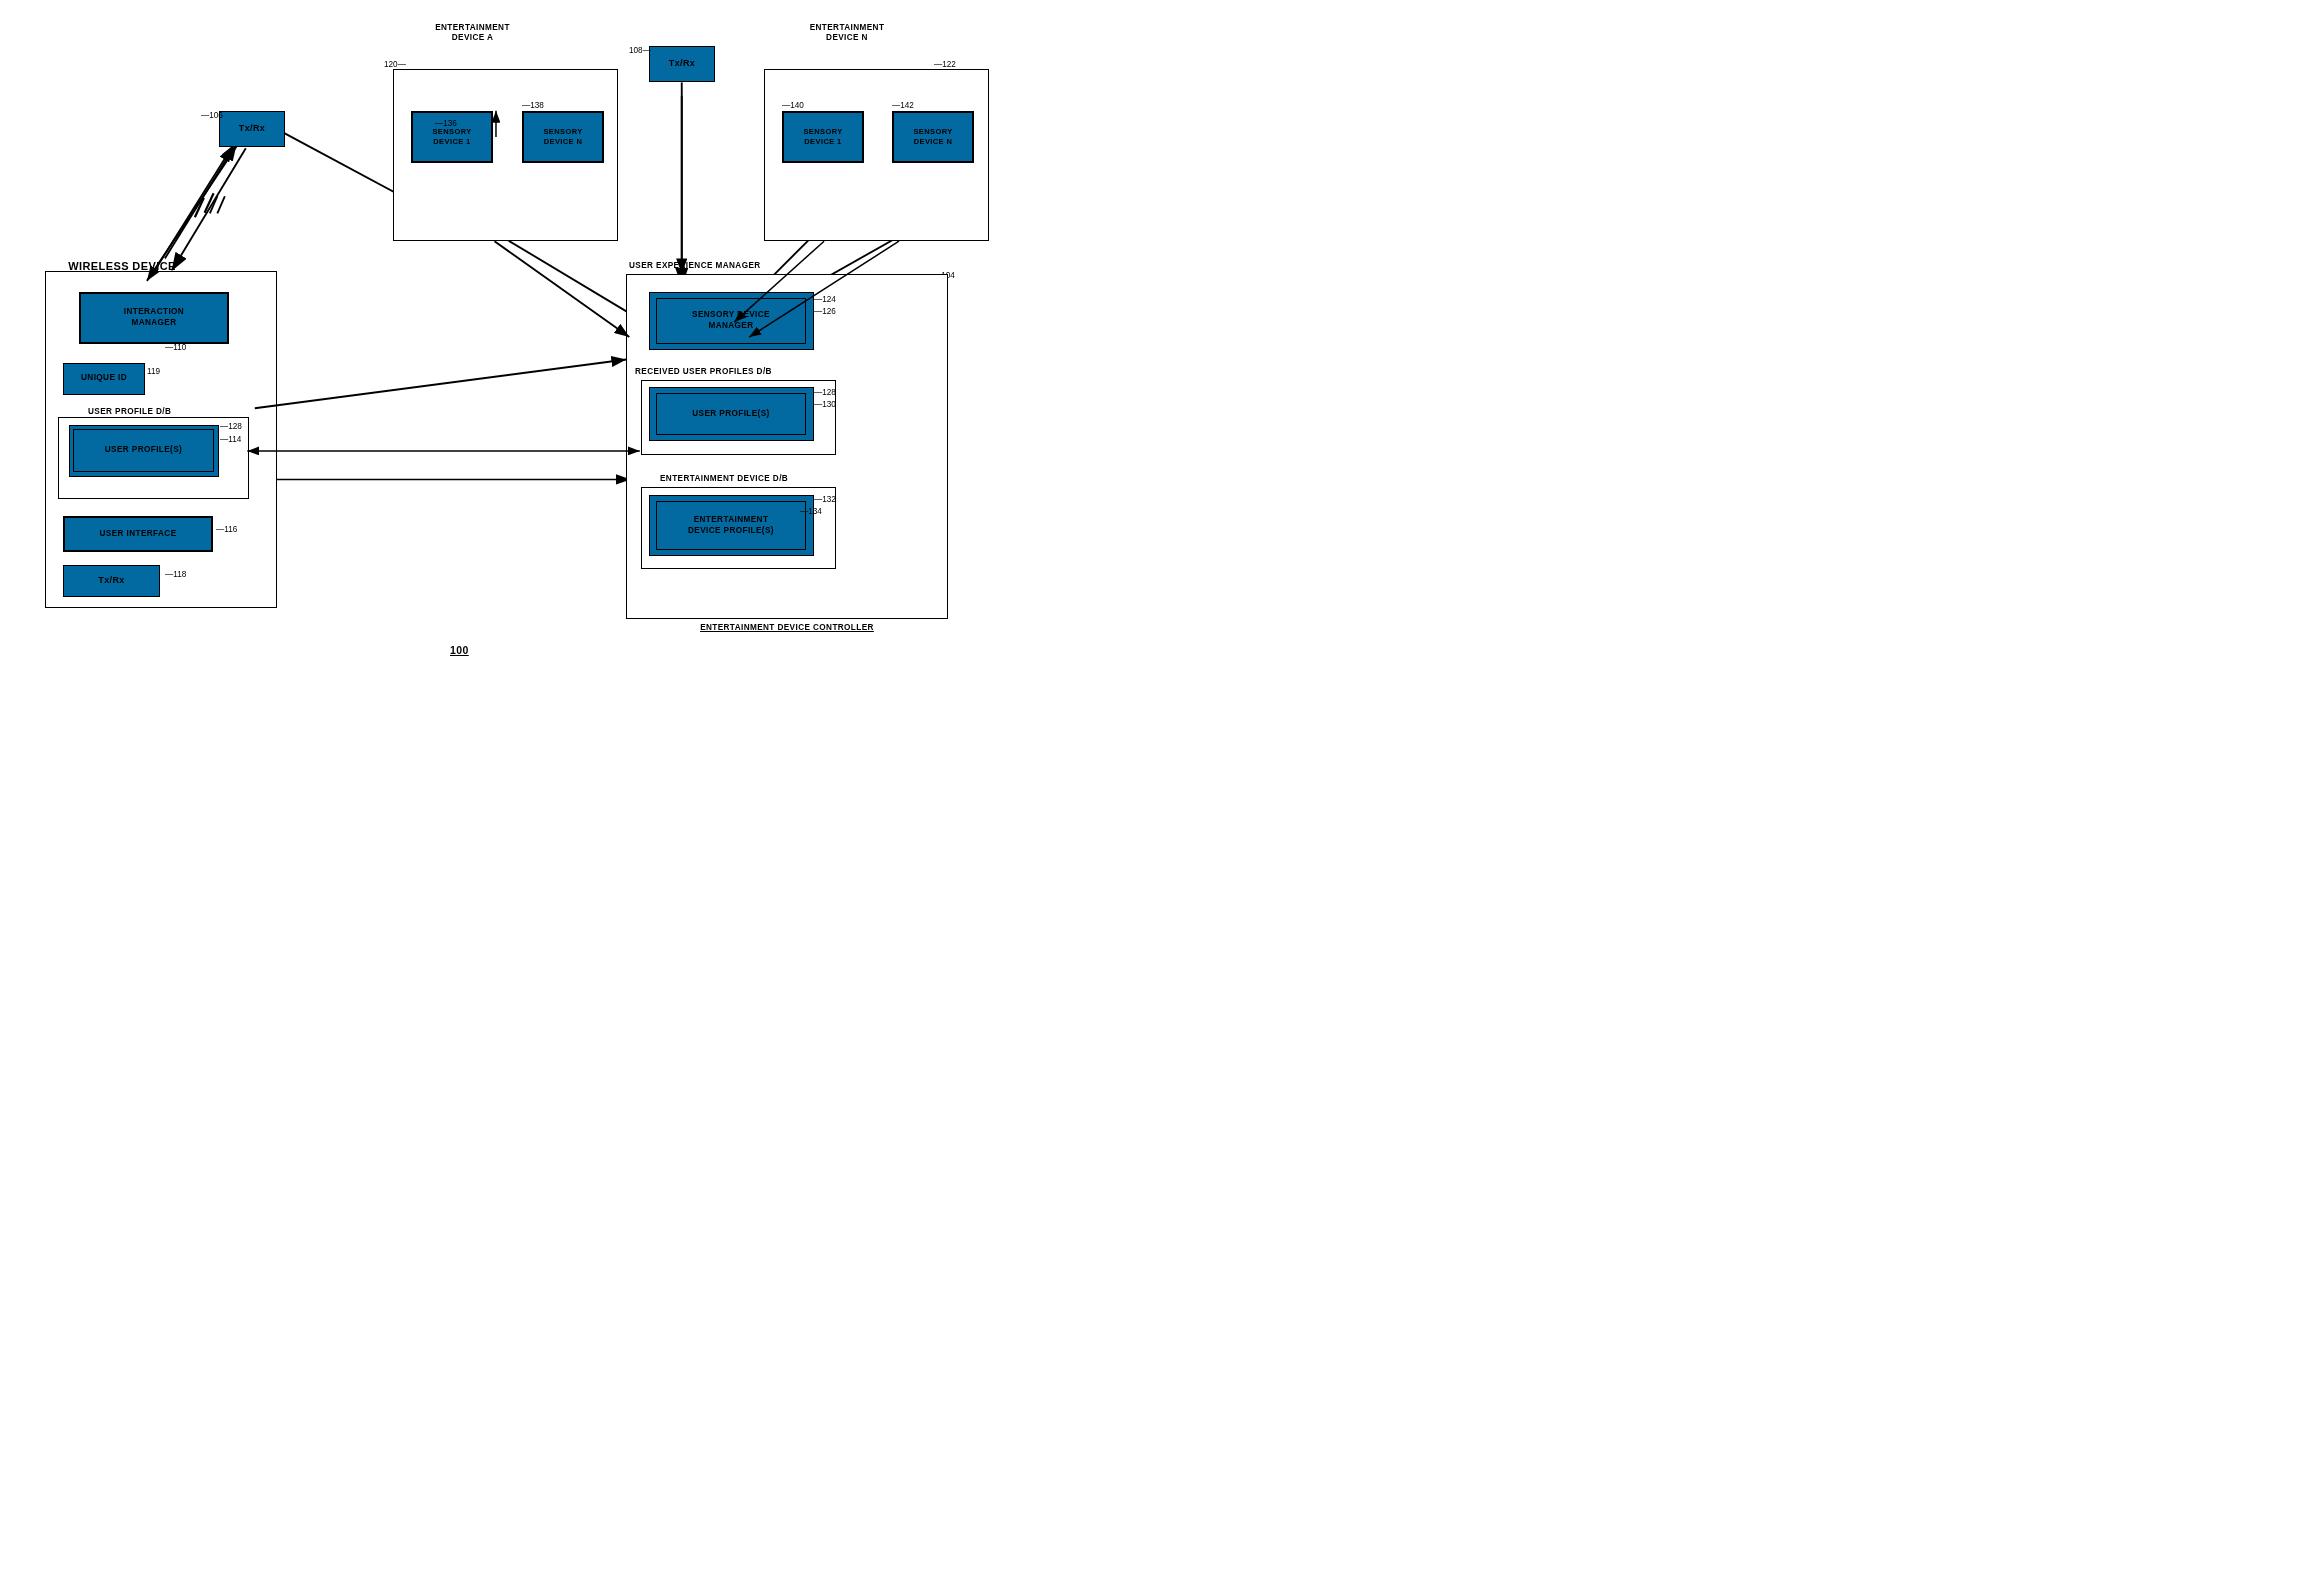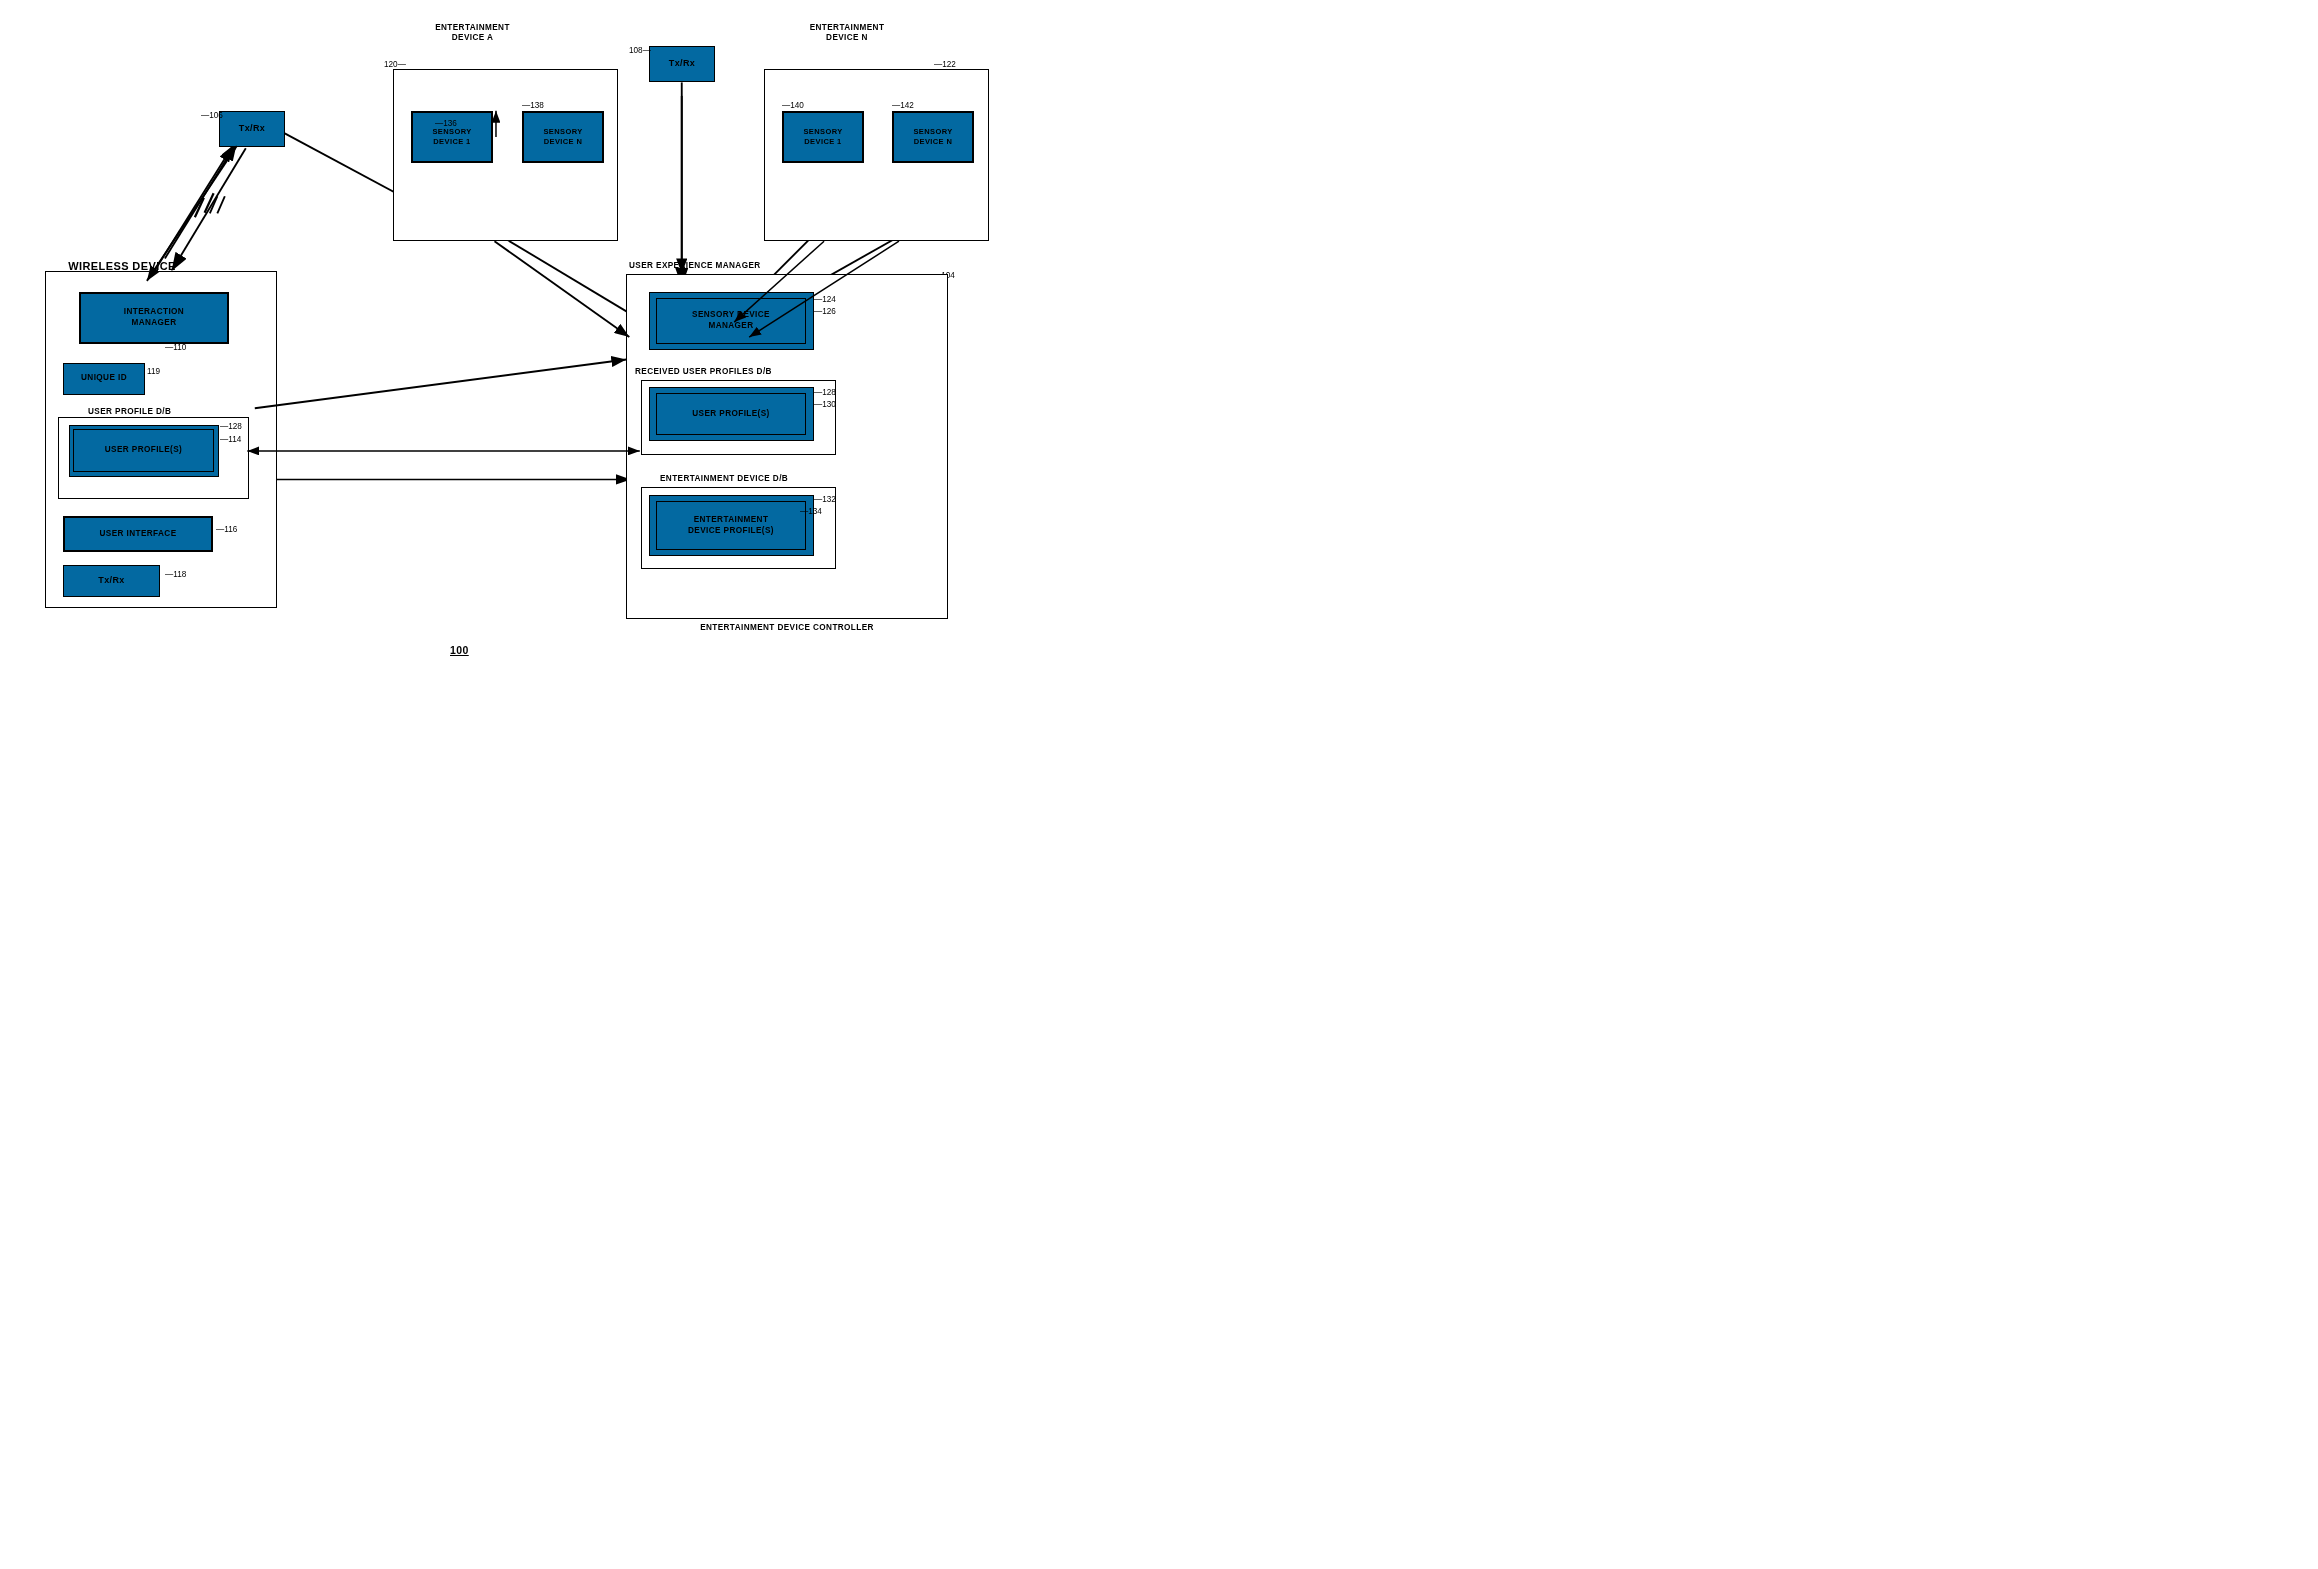--- a/index.html
+++ b/index.html
@@ -221,21 +221,21 @@
   <div class="container" style="left:641px; top:487px; width:195px; height:82px;">
   </div>
   <div class="box" style="left:649px; top:495px; width:165px; height:61px; border:1.5px solid #000; font-size:0;">
   </div>
   <div class="box" style="left:656px; top:501px; width:150px; height:49px; border:1.5px solid #000; font-size:8.2px;">
     <span>ENTERTAINMENT<br>DEVICE PROFILE(S)</span>
   </div>
   <div class="ref-num" style="left:814px; top:495px;">—132</div>
   <div class="ref-num" style="left:800px; top:507px;">—134</div>
 
-  <div class="label" style="left:626px; top:623px; width:322px; font-size:8.2px; text-align:center;">
+  <div class="label" style="left:626px; top:623px; width:322px; font-size:8.2px; text-align:center;text-decoration:underline;">
     <span>ENTERTAINMENT DEVICE CONTROLLER</span>
   </div>
 
   <div class="label" style="left:450px; top:644px; font-size:10.5px; text-decoration: underline;">
     <span>100</span>
   </div>
 
   <svg style="position:absolute;top:0;left:0;width:100%;height:100%;pointer-events:none;" viewBox="0 0 1547 1048" width="1159" height="785">
     <defs>
       <marker id="ah" markerWidth="8" markerHeight="6" refX="8" refY="3" orient="auto">

